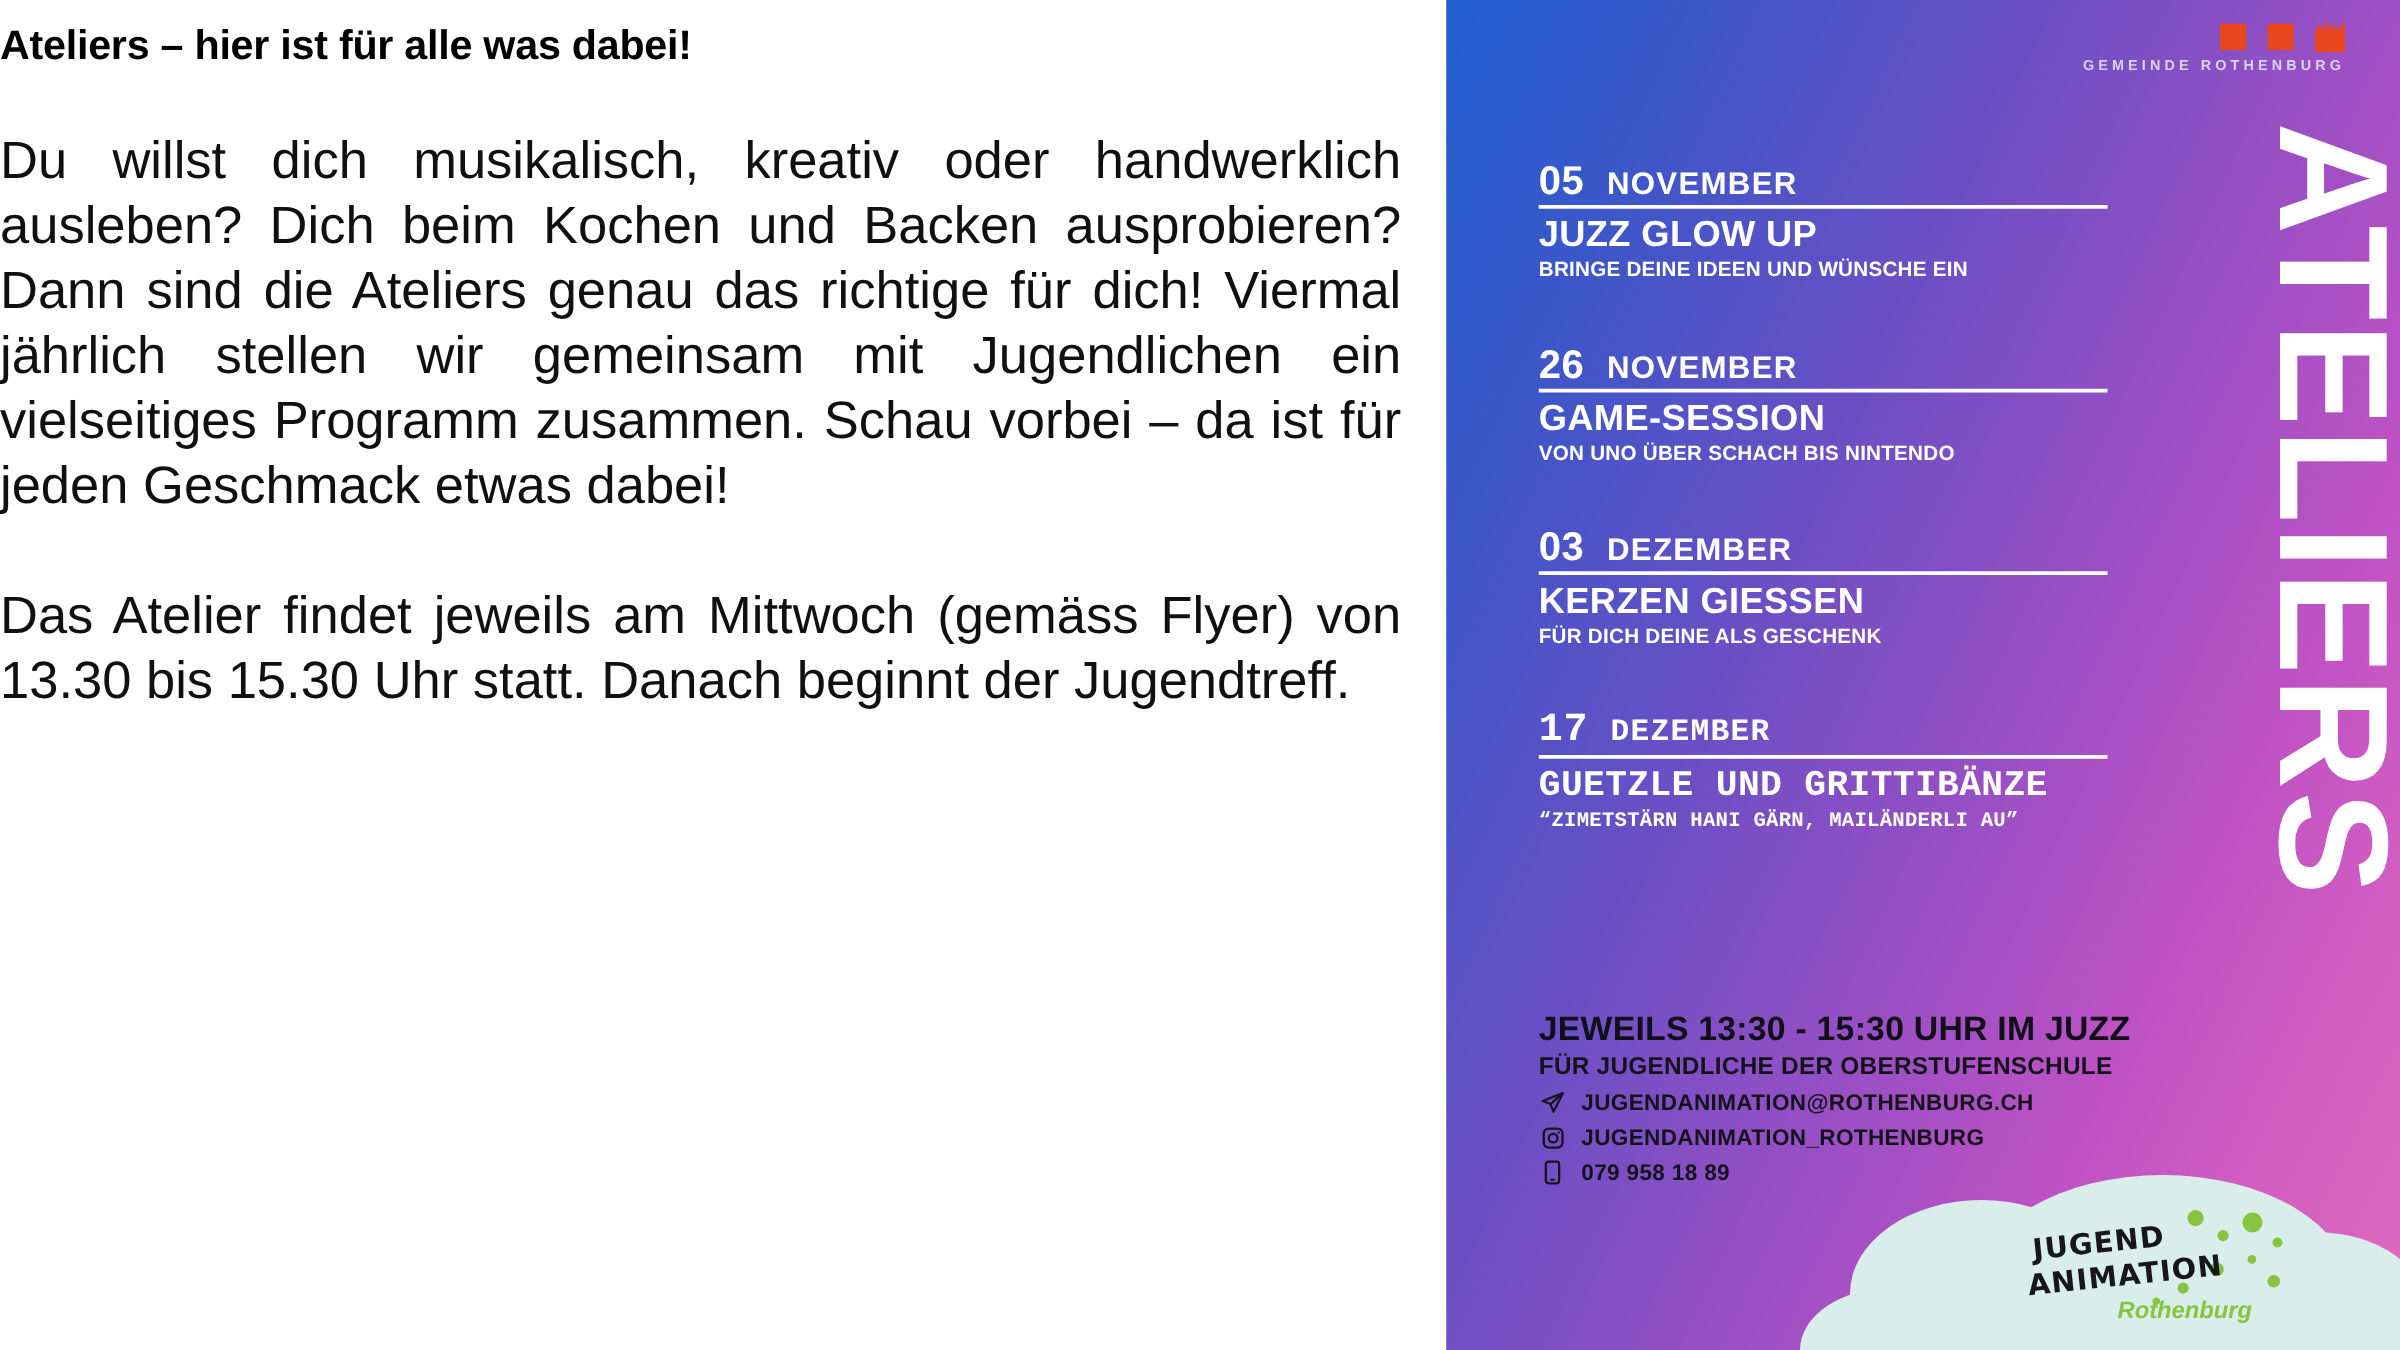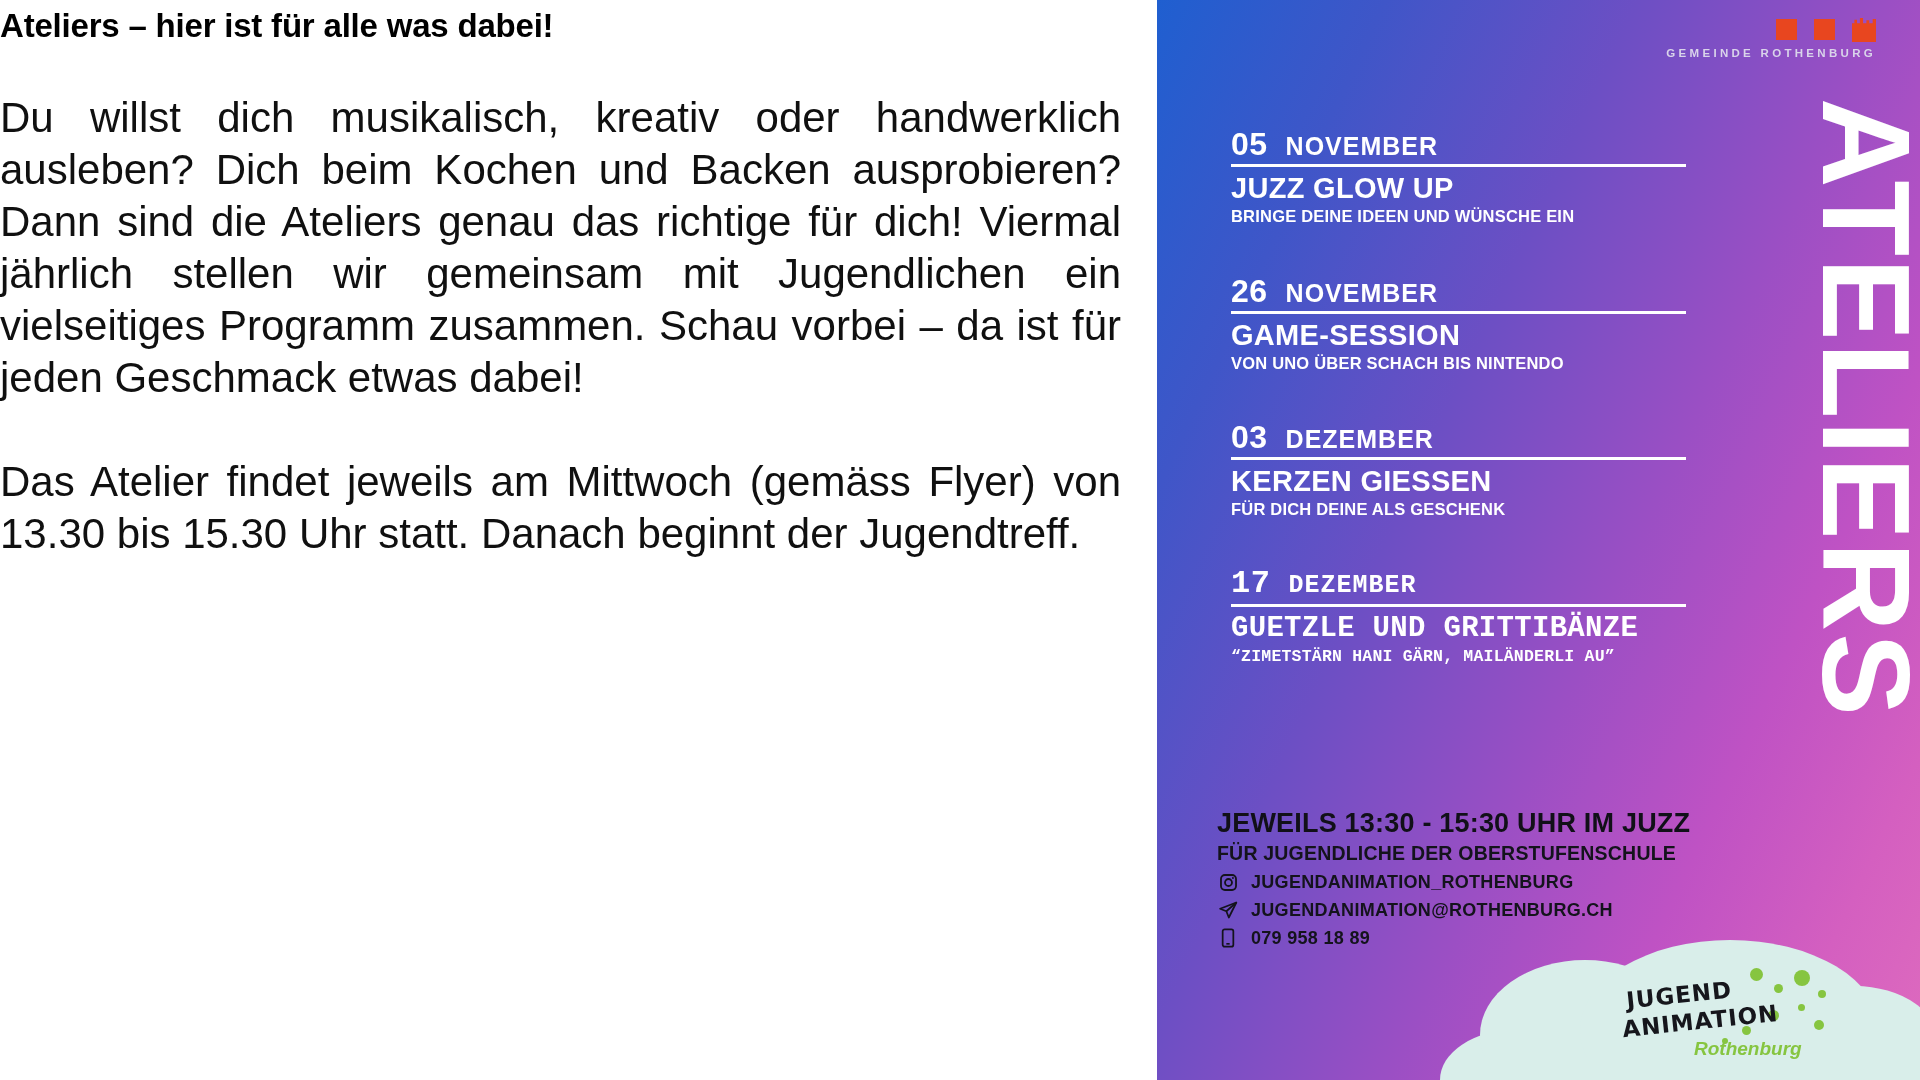--- a/index.html
+++ b/index.html
@@ -14,21 +14,21 @@
     position: relative;
     width: 1920px; height: 1080px;
     display: flex;
     background: #ffffff;
   }
 
   
   .text-col {
     width: 1157px;
     height: 804px;
-    padding: 0 36px 0 0;
+    padding: 10px 36px 0 0;
     position: relative;
     background: #ffffff;
   }
   .doc-title {
     font-size: 33px;
     font-weight: bold;
     color: #000000;
     letter-spacing: -0.2px;
     margin: 0;
     padding-top: 4px;
@@ -166,21 +166,21 @@
     font-size: 16.5px;
     font-weight: 700;
     letter-spacing: 0.2px;
     margin-top: 2px;
     line-height: 1.2;
   }
 
   
   .footer-info {
     position: absolute;
-    left: 60px;
+    left: 74px;
     top: 808px;
     width: 560px;
   }
   .foot-time {
     font-size: 27px;
     font-weight: 800;
     letter-spacing: 0.2px;
     color: #111018;
   }
   .foot-target {
@@ -327,40 +327,40 @@
           <div class="event-rule"></div>
           <div class="event-title">GUETZLE UND GRITTIBÄNZE</div>
           <div class="event-sub">“ZIMETSTÄRN HANI GÄRN, MAILÄNDERLI AU”</div>
         </div>
 
       </div>
 
       <div class="footer-info">
         <div class="foot-time">JEWEILS 13:30 - 15:30 UHR IM JUZZ</div>
         <div class="foot-target">FÜR JUGENDLICHE DER OBERSTUFENSCHULE</div>
+
+        <div class="contact-row">
+          <span class="ci">
+            <svg width="20" height="20" viewBox="0 0 24 24" fill="none" stroke="#14131c" stroke-width="2.1" stroke-linejoin="round">
+              <path d="M22 3 L2.5 10.5 L10 13.5 L13 21 Z"></path>
+              <path d="M10 13.5 L22 3"></path>
+            </svg>
+          </span>
+          <span class="contact-text">JUGENDANIMATION@ROTHENBURG.CH</span>
+        </div>
 
         <div class="contact-row">
           <span class="ci">
             <svg width="19" height="19" viewBox="0 0 24 24" fill="none" stroke="#14131c" stroke-width="2.3">
               <rect x="2.5" y="2.5" width="19" height="19" rx="5"></rect>
               <circle cx="12" cy="12" r="4.4"></circle>
               <circle cx="17.6" cy="6.4" r="1.2" fill="#14131c" stroke="none"></circle>
             </svg>
           </span>
           <span class="contact-text">JUGENDANIMATION_ROTHENBURG</span>
-        </div>
-
-        <div class="contact-row">
-          <span class="ci">
-            <svg width="20" height="20" viewBox="0 0 24 24" fill="none" stroke="#14131c" stroke-width="2.1" stroke-linejoin="round">
-              <path d="M22 3 L2.5 10.5 L10 13.5 L13 21 Z"></path>
-              <path d="M10 13.5 L22 3"></path>
-            </svg>
-          </span>
-          <span class="contact-text">JUGENDANIMATION@ROTHENBURG.CH</span>
         </div>
 
         <div class="contact-row">
           <span class="ci">
             <svg width="14" height="20" viewBox="0 0 16 24" fill="none" stroke="#14131c" stroke-width="2.1">
               <rect x="1.6" y="1.6" width="12.8" height="20.8" rx="2.4"></rect>
               <line x1="6" y1="19" x2="10" y2="19" stroke-width="2"></line>
             </svg>
           </span>
           <span class="contact-text">079 958 18 89</span>

